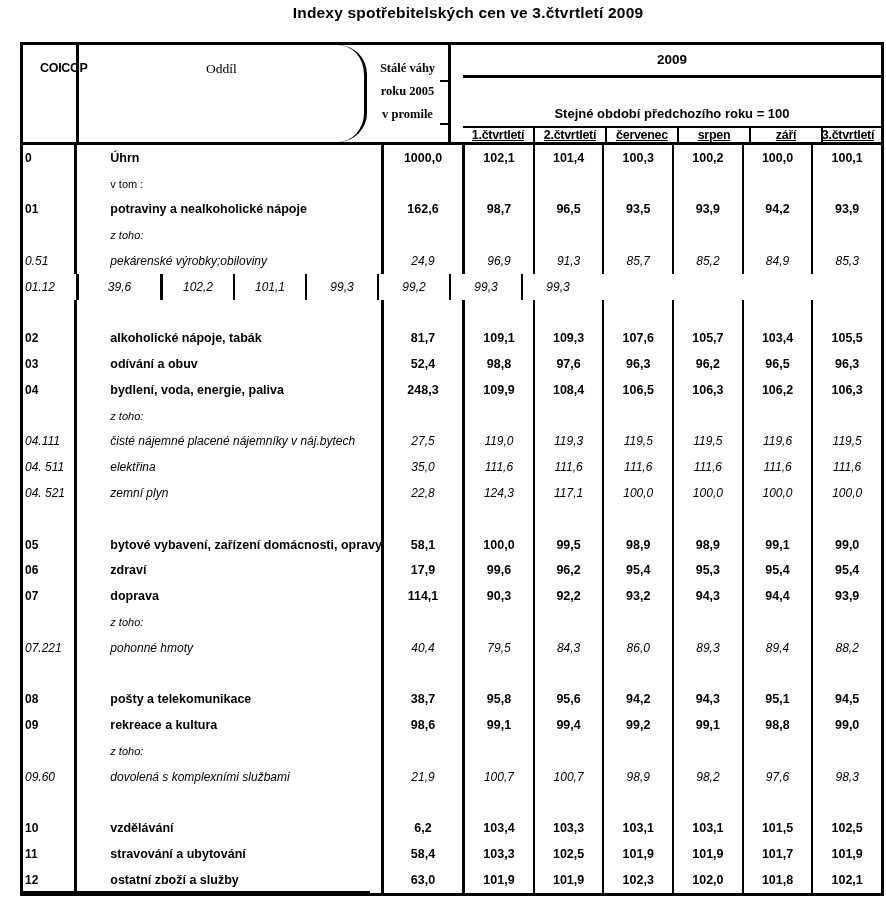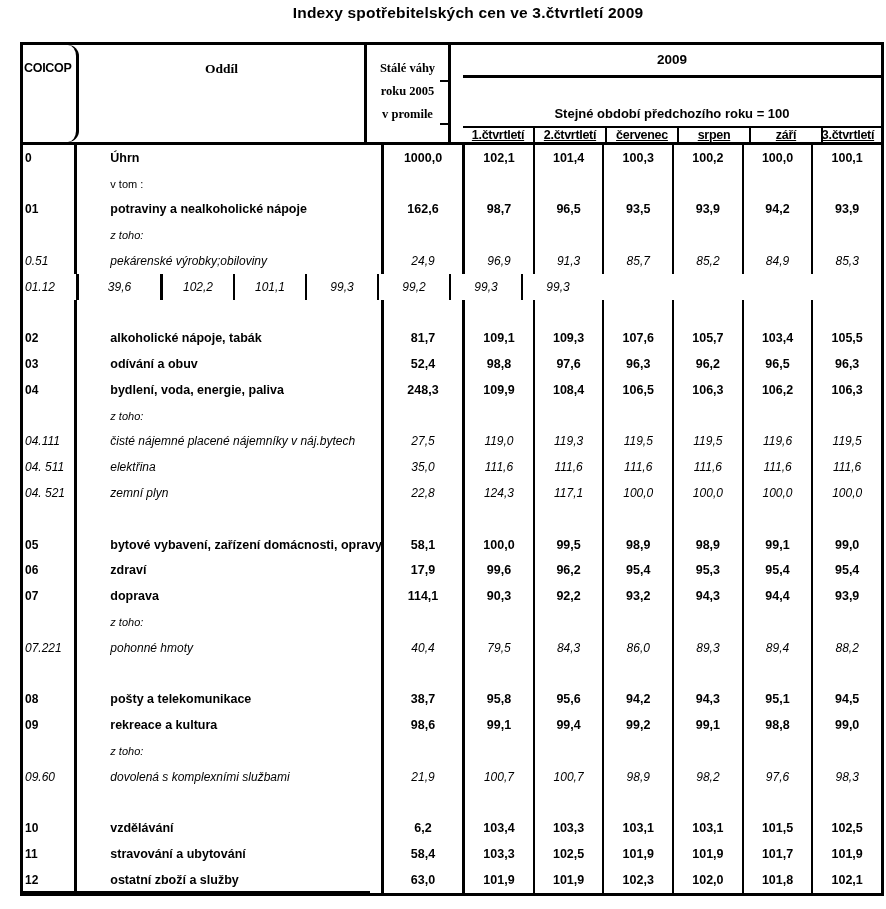--- a/index.html
+++ b/index.html
@@ -15,25 +15,25 @@
     letter-spacing:0.2px;
   }
   .tbl {
     position:absolute; left:20px; top:42px; width:864px; height:854px;
     border:3px solid #000; background:#fff;
   }
   
   .header { display:flex; height:100px; border-bottom:3px solid #000; }
   .h-coicop {
     width:56px; border-right:3px solid #000;
-    padding:16px 0 0 1px; font-weight:bold; font-size:12.5px; letter-spacing:-0.3px;border-radius:11px;
+    padding:16px 0 0 17px; font-weight:bold; font-size:12.5px; letter-spacing:-0.3px;
   }
   .h-oddil {
     width:288px; border-right:3px solid #000; text-align:center; padding-top:16px;
-    font-family:"Liberation Serif", serif; font-weight:bold; font-size:13.5px;
+    font-family:"Liberation Serif", serif; font-weight:normal; font-size:13.5px;border-radius:29px;
   }
   .h-weights {
     width:84px; border-right:3px solid #000; text-align:center; padding-top:12px;
     font-family:"Liberation Serif", serif; font-weight:bold; font-size:12.5px;
     line-height:23px;
   }
   .h-right { flex:1; display:flex; flex-direction:column;margin-left:12px; }
   .h-year {
     height:34px; border-bottom:3px solid #000;
     display:flex; align-items:center; justify-content:center;

